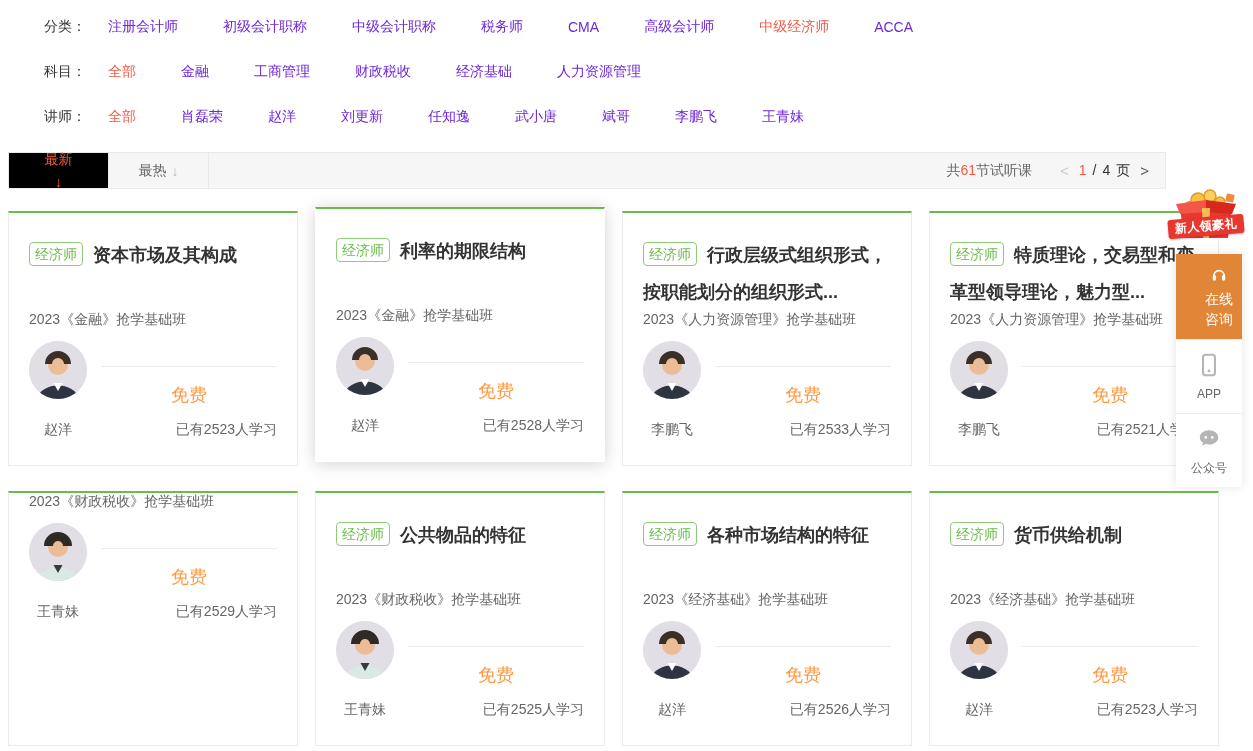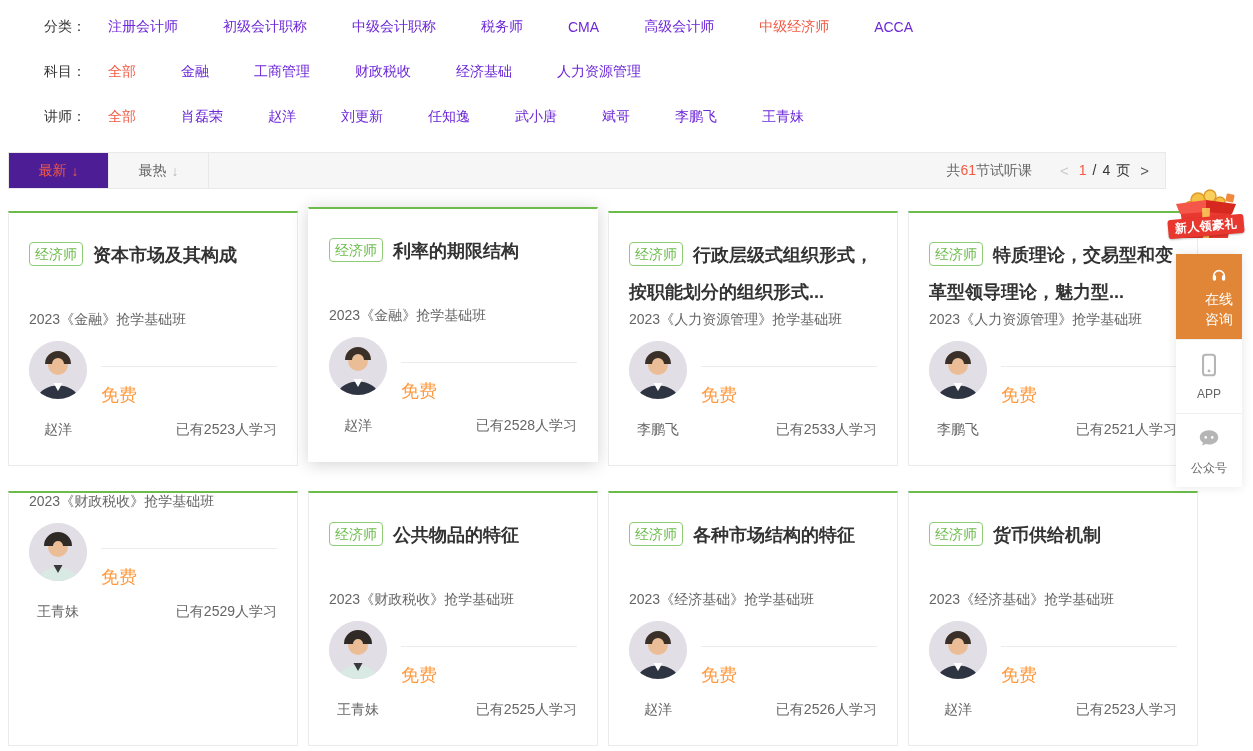--- a/index.html
+++ b/index.html
@@ -15,52 +15,52 @@
   .filter-item { cursor:pointer; white-space:nowrap; color:#6d28d9; }
   .filter-item.active { color:#f25a44; }
 
   
   .sortbar { margin:13px 8px 0 8px; width:1158px; height:37px;
              background:#f6f6f6; border:1px solid #e9e9e9;
              display:flex; align-items:stretch; font-size:14px; }
   .sort-tab { width:100px; display:flex; align-items:center; justify-content:center;
               gap:5px; color:#666; border-right:1px solid #e9e9e9; cursor:pointer; }
   .sort-tab .arrow { font-size:14px; color:#b9b9b9; }
-  .sort-tab.active { background:#4c1d95; color:#f25a44; }
+  .sort-tab.active { background:#000000; color:#f25a44;flex-direction:column; }
   .sort-tab.active .arrow { color:#f25a44; }
   .sort-right { margin-left:auto; display:flex; align-items:center; gap:28px; padding-right:16px; }
   .total { color:#666; }
   .total .num { color:#f25a44; }
   .pager { display:flex; align-items:center; gap:10px; color:#333; }
   .pager .pg-prev { color:#c9c9c9; cursor:pointer; font-size:15px; }
   .pager .pg-next { color:#555; cursor:pointer; font-size:15px; }
   .pager .cur { color:#f25a44; }
   .pager .pg-group { display:flex; gap:6px; }
 
   
-  .grid { display:grid; grid-template-columns:repeat(4,290px); gap:25px 10px;
+  .grid { display:grid; grid-template-columns:repeat(4,290px); gap:25px 17px;
           padding:22px 0 0 8px; }
   .card { position:relative; width:290px; height:255px; background:#fff;
           border:1px solid #ebebeb; border-top:2px solid #6bbc4b;
           padding:0 20px; cursor:pointer; }
   .card.hover { box-shadow:0 2px 16px rgba(0,0,0,.18); border-color:transparent;
                 border-top-color:#6bbc4b; transform:translateY(-4px); }
   .card-title { padding-top:24px; min-height:98px; font-size:18px; font-weight:bold;
                 color:#333; line-height:37px; }
   .badge { display:inline-block; font-size:14px; font-weight:normal; color:#6bbc4b;
            border:1px solid #8fcc75; border-radius:4px; padding:0 5px; line-height:22px;
            margin-right:10px; vertical-align:2px; }
   .card-sub { font-size:14px; color:#666; }
   .card-body { display:flex; margin-top:12px; }
   .avatar { width:58px; height:58px; border-radius:50%; overflow:hidden; flex:none;
             background:#e2dee6; }
   .avatar svg { display:block; }
   .body-right { flex:1; margin-left:14px; padding-top:25px; }
   .body-line { border-top:1px solid #ececec; }
-  .price { text-align:left; font-size:18px; color:#ff9a40; margin-top:16px; }
+  .price { text-align:center; font-size:18px; color:#ff9a40; margin-top:16px; }
   .card-foot { display:flex; justify-content:space-between; align-items:center;
                margin-top:14px; font-size:14px; color:#666; }
   .card-foot .teacher { min-width:58px; text-align:center; }
 
   
   .card.female .suit { fill:#d9e9e4; }
   .card.female .shirt { fill:#3a3a3a; }
   .card.female .hair { stroke:#2f2a26; stroke-width:9; }
 
   

